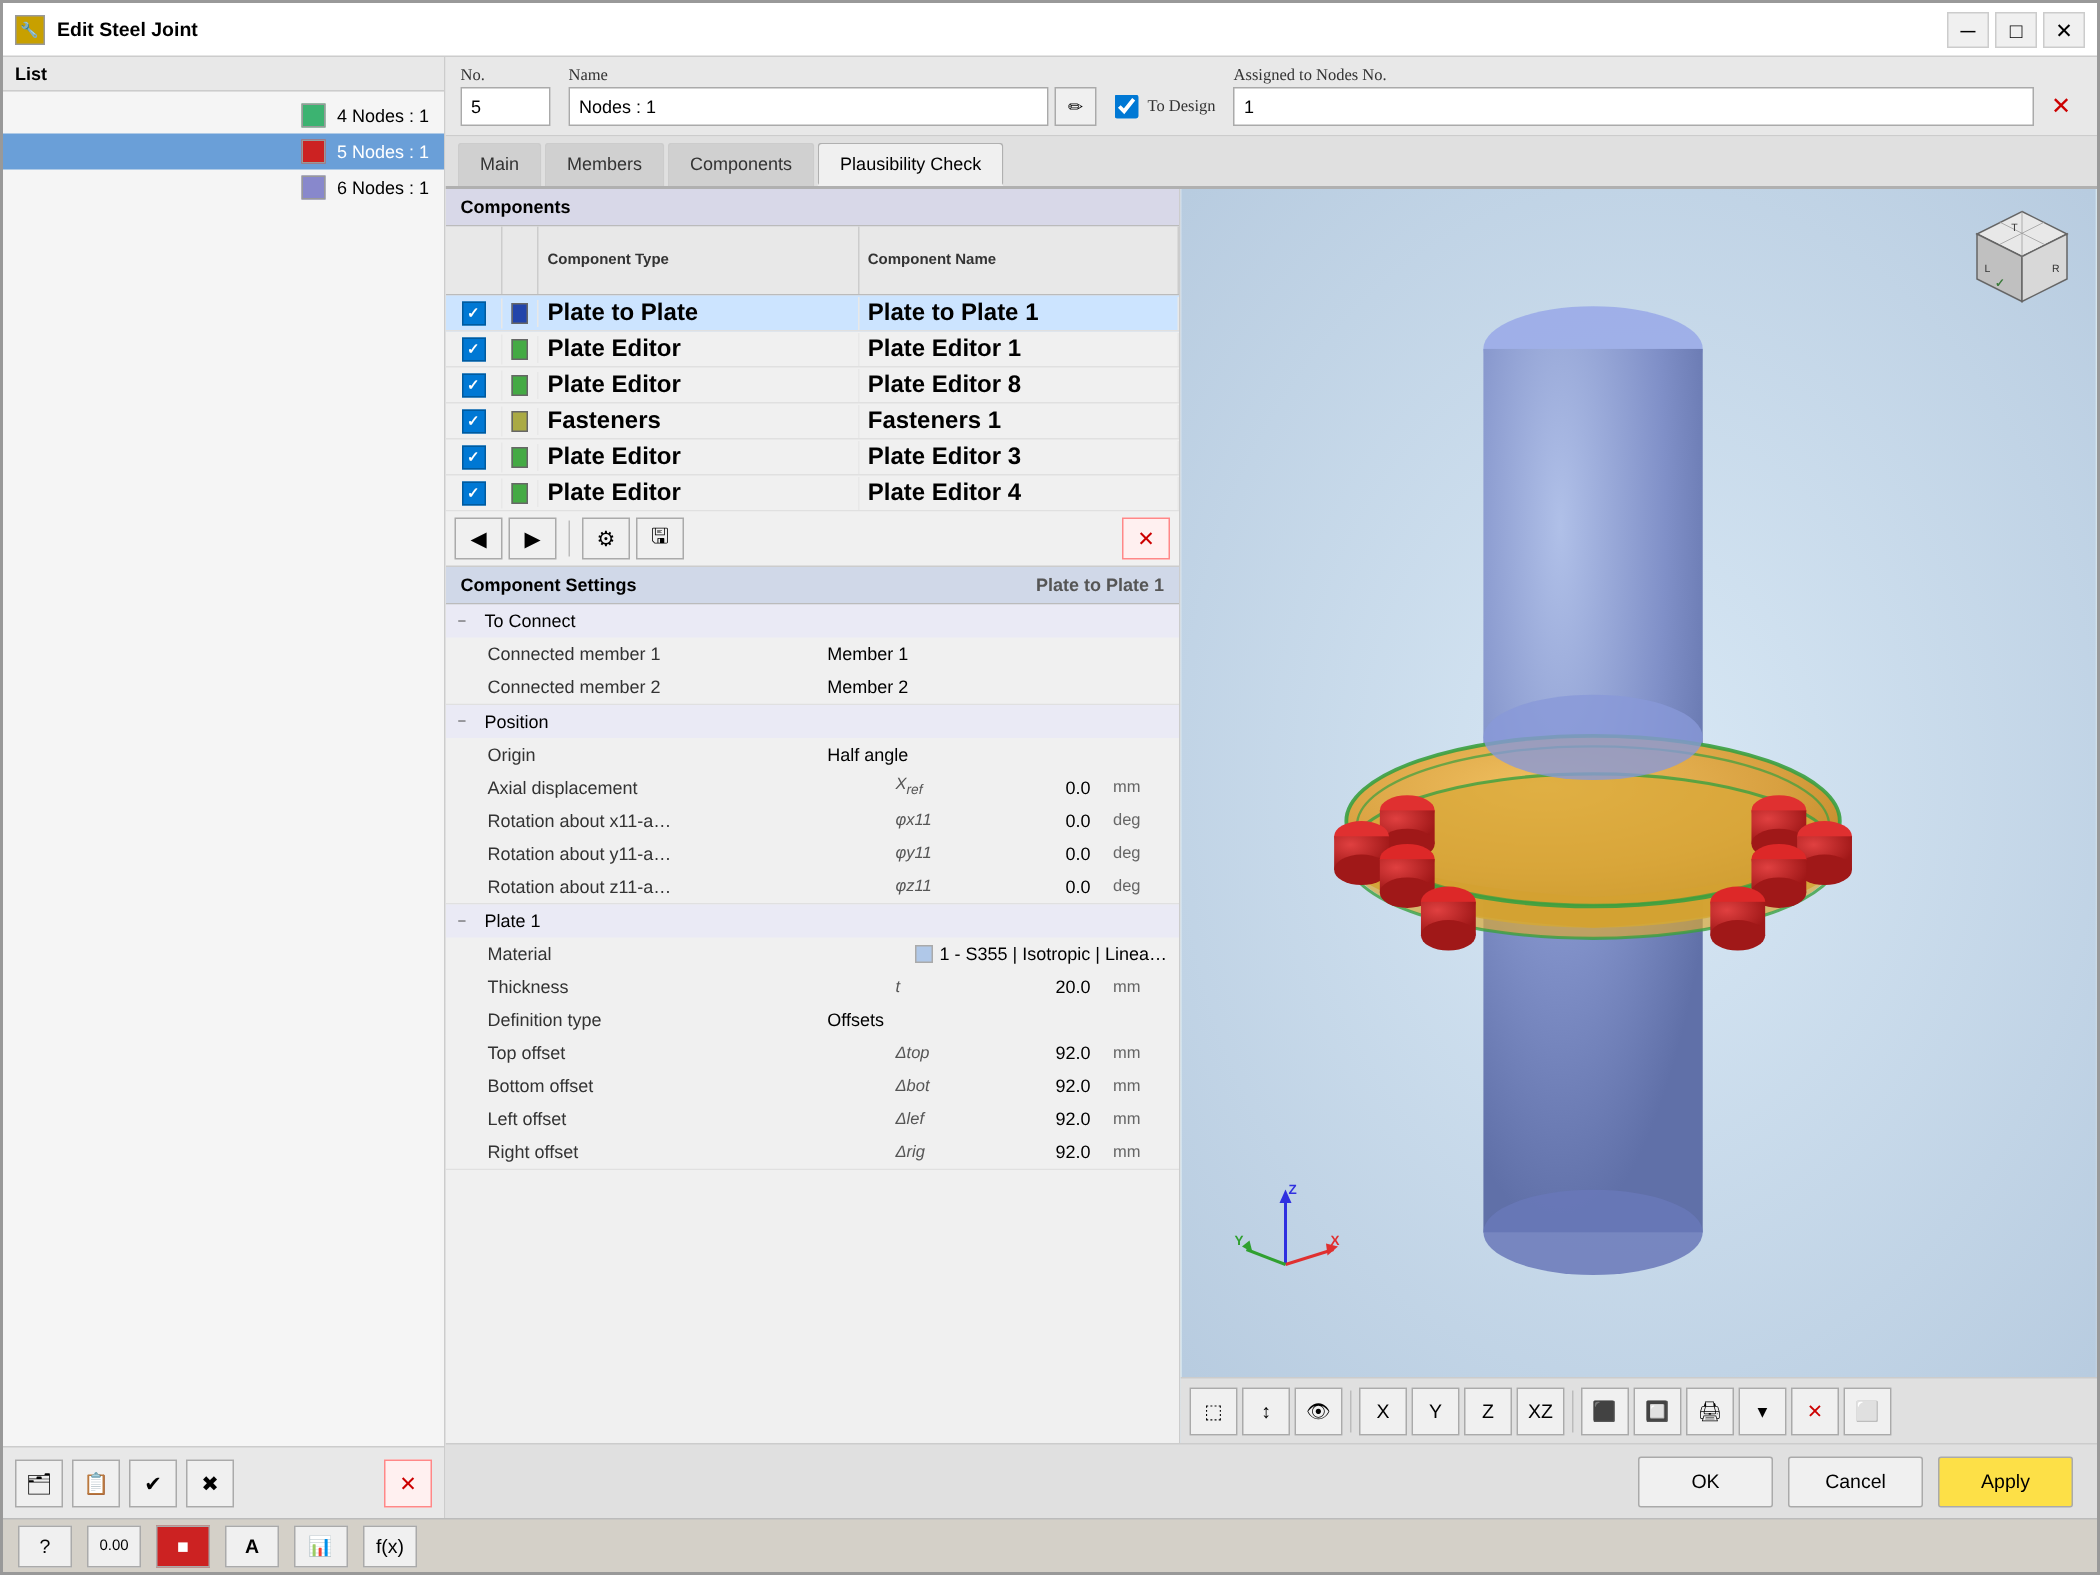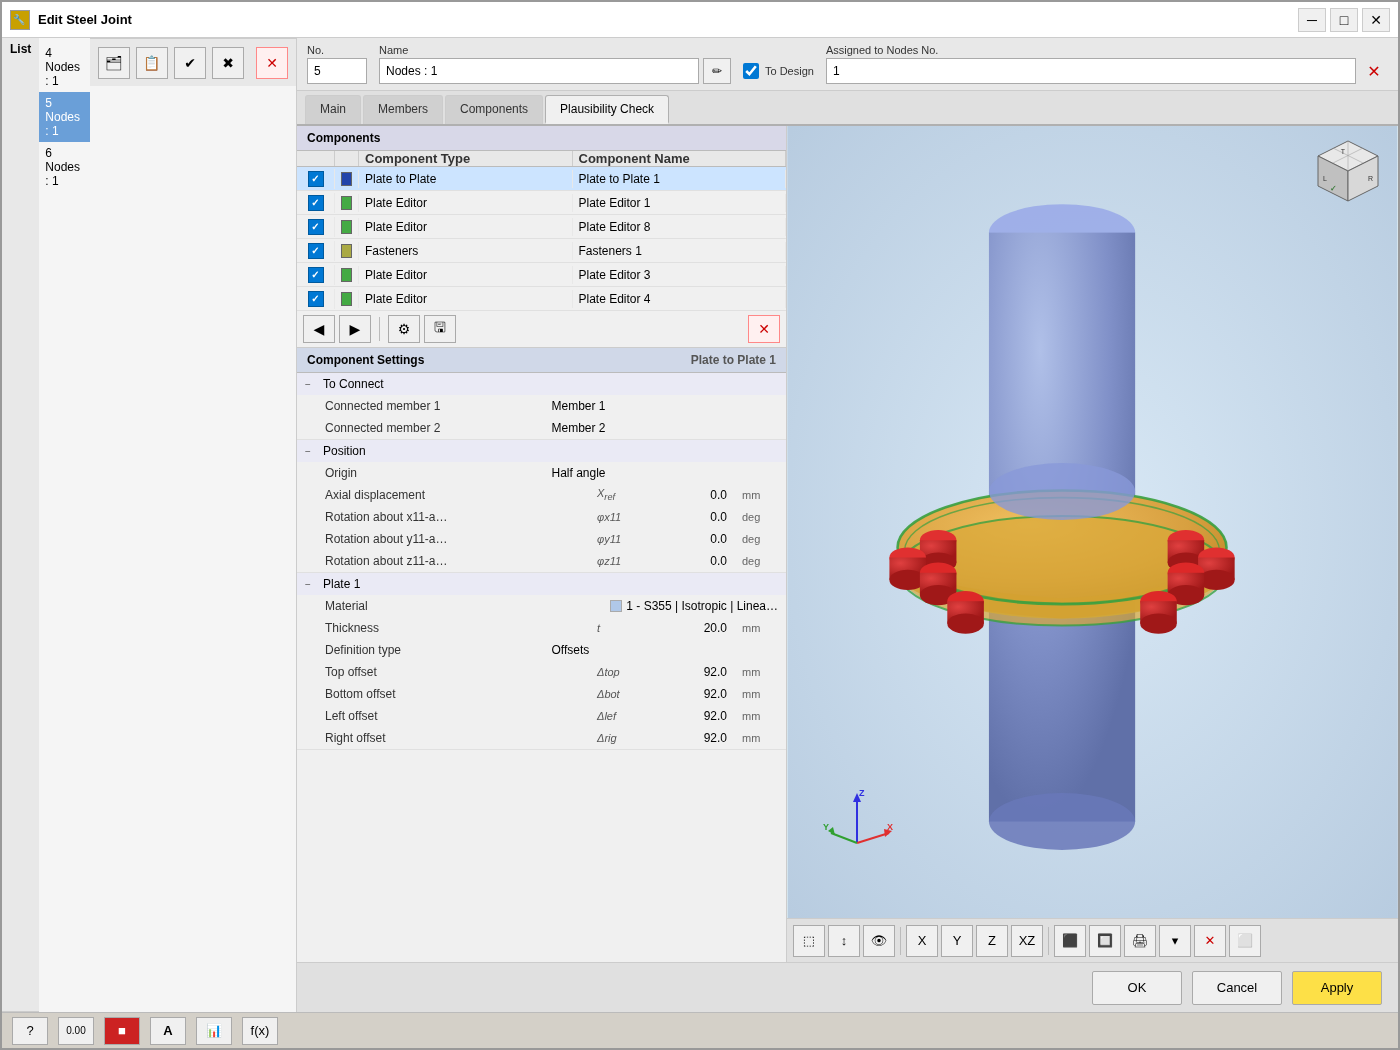--- a/index.html
+++ b/index.html
@@ -9,36 +9,36 @@
 
     .title-bar { background: #fff; height: 36px; display: flex; align-items: center; padding: 0 8px; border-bottom: 1px solid #ccc; flex-shrink: 0; }
     .title-bar-icon { width: 20px; height: 20px; background: #c8a000; border: 1px solid #999; display: flex; align-items: center; justify-content: center; margin-right: 8px; font-size: 10px; color: white; font-weight: bold; }
     .title-bar-text { font-size: 13px; font-weight: 600; flex: 1; color: #000; }
     .title-bar-controls { display: flex; gap: 4px; }
     .title-btn { width: 28px; height: 24px; border: 1px solid #ccc; background: #f0f0f0; cursor: pointer; display: flex; align-items: center; justify-content: center; font-size: 14px; }
 
     .main-content { display: flex; flex: 1; overflow: hidden; }
 
     
-    .left-panel { width: 295px; background: #f5f5f5; border-right: 1px solid #ccc; display: flex; flex-direction: row; }
+    .left-panel { width: 295px; background: #f5f5f5; border-right: 1px solid #ccc; display: flex; flex-direction: column; }
     .list-header { background: #e8e8e8; padding: 4px 8px; font-weight: bold; border-bottom: 1px solid #ccc; font-size: 12px; }
     .list-items { flex: 1; overflow-y: auto; padding: 4px 0; }
     .list-item { display: flex; align-items: center; padding: 4px 10px; cursor: pointer; gap: 8px; justify-content: flex-end; }
     .list-item.selected { background: #6a9fd8; color: white; }
     .list-item-color { width: 16px; height: 16px; border: 1px solid #999; flex-shrink: 0; }
     .list-bottom { height: 48px; border-top: 1px solid #ccc; background: #e8e8e8; display: flex; align-items: center; padding: 0 8px; gap: 6px; }
     .list-bottom-btn { width: 32px; height: 32px; border: 1px solid #aaa; background: #f0f0f0; cursor: pointer; display: flex; align-items: center; justify-content: center; font-size: 14px; }
 
     
     .right-section { flex: 1; display: flex; flex-direction: column; overflow: hidden; }
 
     
     .top-bar { background: #e8e8e8; border-bottom: 1px solid #ccc; padding: 6px 10px; display: flex; align-items: center; gap: 12px; flex-shrink: 0; }
     .field-group { display: flex; flex-direction: column; gap: 2px; }
-    .field-label { font-size: 11px; color: #333; }
+    .field-label { font-size: 11px; color: #333; font-family: Liberation Serif, serif; }
     .field-input { border: 1px solid #aaa; background: #fff; padding: 2px 6px; font-size: 12px; height: 26px; }
     .field-input-sm { width: 60px; }
     .field-checkbox { display: flex; align-items: center; gap: 6px; padding-top: 14px; }
     .field-checkbox input { width: 16px; height: 16px; accent-color: #0078d4; }
     .edit-btn { width: 28px; height: 26px; border: 1px solid #aaa; background: #f0f0f0; cursor: pointer; display: flex; align-items: center; justify-content: center; font-size: 12px; }
     .clear-btn { width: 28px; height: 26px; border: none; background: transparent; cursor: pointer; display: flex; align-items: center; justify-content: center; color: #c00; font-size: 16px; }
 
     
     .tabs-bar { background: #e0e0e0; border-bottom: 2px solid #b0b0b0; display: flex; padding: 0 8px; padding-top: 4px; flex-shrink: 0; }
     .tab { padding: 6px 14px; cursor: pointer; border: 1px solid #ccc; border-bottom: none; background: #d0d0d0; margin-right: 2px; font-size: 12px; color: #333; border-radius: 3px 3px 0 0; }
@@ -51,24 +51,24 @@
     .components-panel { width: 490px; display: flex; flex-direction: column; border-right: 1px solid #ccc; overflow: hidden; }
     .section-header { background: #d8d8e8; padding: 5px 10px; font-weight: bold; font-size: 12px; border-bottom: 1px solid #bbb; }
 
     
     .components-table { flex-shrink: 0; }
     .table-header-row { display: flex; background: #e8e8e8; border-bottom: 1px solid #bbb; }
     .table-col-check { width: 38px; flex-shrink: 0; }
     .table-col-color { width: 24px; flex-shrink: 0; }
     .table-col-type { flex: 1; }
     .table-col-name { flex: 1; }
-    .th { padding: 0 6px; font-weight: bold; font-size: 13px; color: #333; border-right: 1px solid #ccc; }
+    .th { padding: 17px 6px; font-weight: bold; font-size: 10px; color: #333; border-right: 1px solid #ccc; }
     .comp-row { display: flex; align-items: center; border-bottom: 1px solid #e0e0e0; min-height: 24px; }
     .comp-row.selected { background: #cce4ff; }
-    .comp-cell { padding: 2px 6px; font-size: 12px; border-right: 1px solid #e8e8e8; overflow: hidden; }
+    .comp-cell { padding: 2px 6px; font-size: 16px; border-right: 1px solid #e8e8e8; overflow: hidden; font-weight: bold; }
     .comp-cell-check { width: 38px; flex-shrink: 0; display: flex; align-items: center; justify-content: center; }
     .comp-cell-color { width: 24px; flex-shrink: 0; display: flex; align-items: center; justify-content: center; }
     .comp-cell-type { flex: 1; }
     .comp-cell-name { flex: 1; }
     .color-box { width: 14px; height: 14px; border: 1px solid #666; }
 
     
     .table-toolbar { display: flex; align-items: center; padding: 4px 6px; gap: 4px; border-bottom: 1px solid #ccc; background: #f0f0f0; }
     .tb-btn { width: 32px; height: 28px; border: 1px solid #aaa; background: #f0f0f0; cursor: pointer; display: flex; align-items: center; justify-content: center; font-size: 14px; }
     .tb-sep { width: 1px; height: 24px; background: #bbb; margin: 0 4px; }

